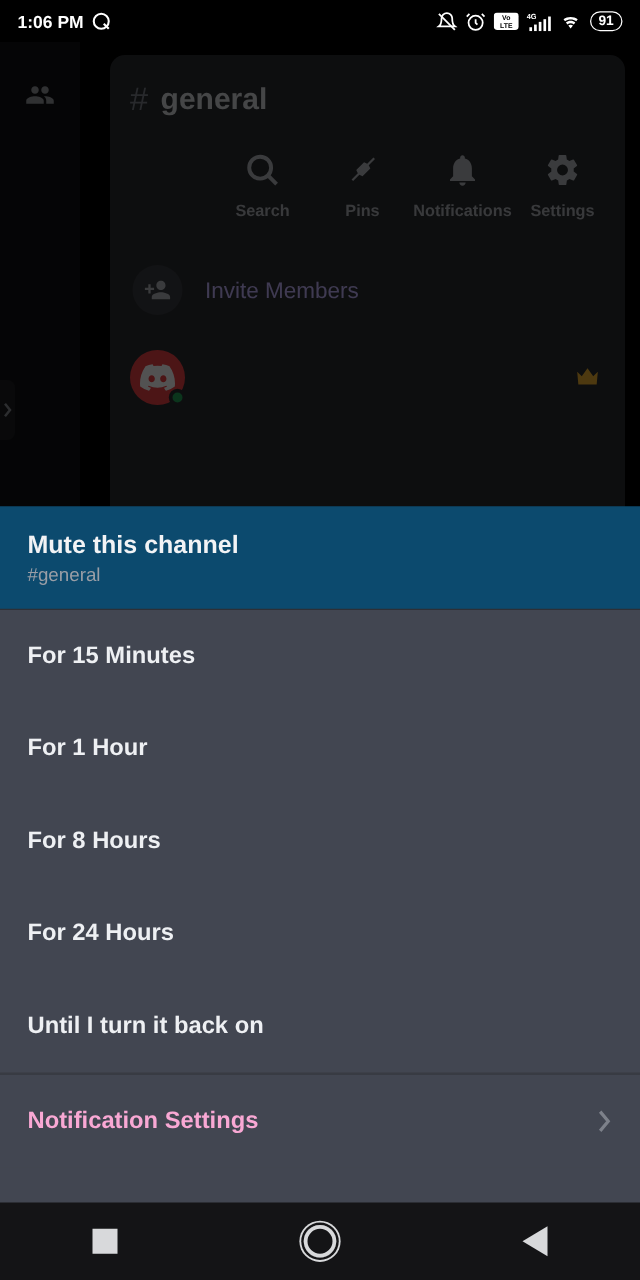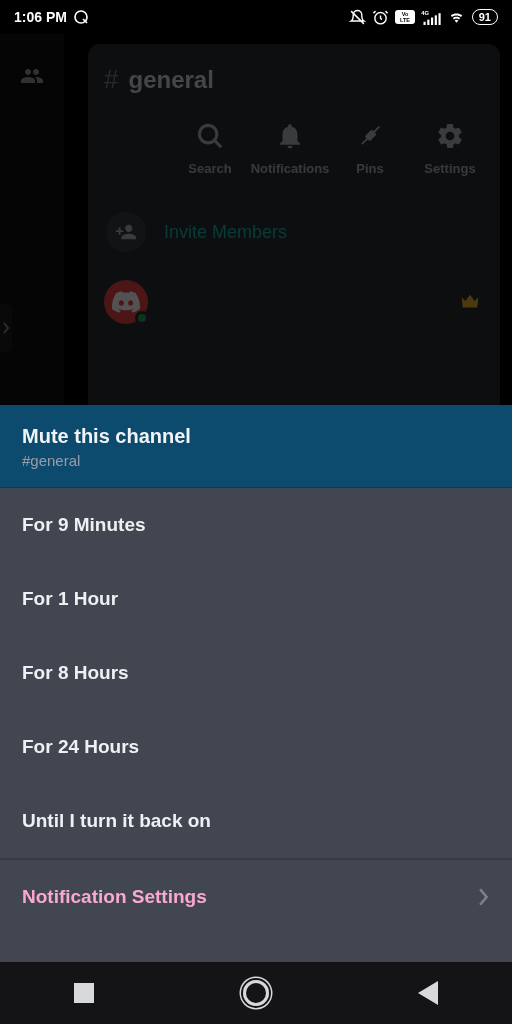--- a/index.html
+++ b/index.html
@@ -21,21 +21,21 @@
   .channel-header { display: flex; align-items: center; gap: 10px; padding: 4px 6px 20px 6px; }
   .hash { font-size: 26px; color: #7c818a; font-weight: 400; }
   .channel-name { font-size: 24px; color: #d7d9dc; font-weight: 600; }
 
   .action-row { display: flex; justify-content: flex-end; padding: 6px 0 14px 0; }
   .action-item { display: flex; flex-direction: column; align-items: center; gap: 10px; width: 80px; }
   .action-label { font-size: 13px; color: #adb0b6; font-weight: 600; }
 
   .invite-row { display: flex; align-items: center; gap: 18px; padding: 22px 8px 18px 8px; }
   .invite-avatar { width: 40px; height: 40px; border-radius: 50%; background: #3a3c41; display: flex; align-items: center; justify-content: center; }
-  .invite-text { font-size: 18px; color: #14b8a6; }
+  .invite-text { font-size: 18px; color: #c4b5fd; }
 
   .online-label { font-size: 13px; color: #8b8f96; font-weight: 700; letter-spacing: 0.5px; padding: 18px 6px 6px 6px; }
 
   .member-row { display: flex; align-items: center; justify-content: space-between; padding: 10px 6px; }
   .avatar-wrap { position: relative; width: 44px; height: 44px; }
   .avatar-circle { width: 44px; height: 44px; border-radius: 50%; background: #ed4245; display: flex; align-items: center; justify-content: center; }
   .presence-dot { position: absolute; right: -1px; bottom: -1px; width: 14px; height: 14px; border-radius: 50%; background: #23a559; border: 3px solid #2b2d31; }
 
   .drawer-peek { position: absolute; left: 0; top: 270px; width: 12px; height: 48px; background: #1c1d1f; border-radius: 0 6px 6px 0; display: flex; align-items: center; justify-content: center; z-index: 3; }
 
@@ -120,29 +120,29 @@
     <div class="action-row">
       <div class="action-item">
         <svg width="30" height="30" viewBox="0 0 24 24" fill="none" stroke="#b4b7bd" stroke-width="2.5">
             <circle cx="10.5" cy="10.5" r="7"></circle>
             <line x1="21" y1="21" x2="15.8" y2="15.8"></line>
           </svg>
         <span class="action-label">Search</span>
       </div>
       <div class="action-item">
         <svg width="30" height="30" viewBox="0 0 24 24" fill="#b4b7bd">
+            <path d="M19 4l-4 4-2-1-5 5 1 2-4 4 1 1 4-4 2 1 5-5-1-2 4-4-1-1z"></path>
+          </svg>
+        <span class="action-label">Pins</span>
+      </div>
+      <div class="action-item">
+        <svg width="30" height="30" viewBox="0 0 24 24" fill="#b4b7bd">
             <path d="M12 22c1.1 0 2-.9 2-2h-4c0 1.1.9 2 2 2zm6-6V11c0-3.07-1.63-5.64-4.5-6.32V4c0-.83-.67-1.5-1.5-1.5S10.5 3.17 10.5 4v.68C7.64 5.36 6 7.92 6 11v5l-2 2v1h16v-1l-2-2z"></path>
           </svg>
         <span class="action-label">Notifications</span>
-      </div>
-      <div class="action-item">
-        <svg width="30" height="30" viewBox="0 0 24 24" fill="#b4b7bd">
-            <path d="M19 4l-4 4-2-1-5 5 1 2-4 4 1 1 4-4 2 1 5-5-1-2 4-4-1-1z"></path>
-          </svg>
-        <span class="action-label">Pins</span>
       </div>
       <div class="action-item">
         <svg width="30" height="30" viewBox="0 0 24 24" fill="#b4b7bd">
             <path d="M19.14 12.94a7 7 0 000-1.88l2.03-1.58a.5.5 0 00.12-.64l-1.92-3.32a.5.5 0 00-.6-.22l-2.39.96a7.03 7.03 0 00-1.62-.94l-.36-2.54a.5.5 0 00-.5-.42h-3.84a.5.5 0 00-.5.42l-.36 2.54c-.58.24-1.12.56-1.62.94l-2.39-.96a.5.5 0 00-.6.22L2.71 8.84a.5.5 0 00.12.64l2.03 1.58a7 7 0 000 1.88L2.83 14.52a.5.5 0 00-.12.64l1.92 3.32c.13.22.39.31.6.22l2.39-.96c.5.38 1.04.7 1.62.94l.36 2.54c.4.24.25.42.5.42h3.84c.25 0 .46-.18.5-.42l.36-2.54c.58-.24 1.12-.56 1.62-.94l2.39.96c.21.09.47 0 .6-.22l1.92-3.32a.5.5 0 00-.12-.64l-2.03-1.58zM12 15.5A3.5 3.5 0 1112 8.5a3.5 3.5 0 010 7z"></path>
           </svg>
         <span class="action-label">Settings</span>
       </div>
     </div>
 
     <div class="invite-row">
@@ -172,21 +172,21 @@
 
   <div class="bg-dimmer"></div>
 </div>
 
 <div class="mute-sheet">
   <div class="mute-header">
     <div class="mute-title">Mute this channel</div>
     <div class="mute-sub">#general</div>
   </div>
   <div class="mute-options">
-    <div class="mute-option">For 9 Minutes</div>
+    <div class="mute-option">For 15 Minutes</div>
     <div class="mute-option">For 1 Hour</div>
     <div class="mute-option">For 8 Hours</div>
     <div class="mute-option">For 24 Hours</div>
     <div class="mute-option">Until I turn it back on</div>
     <div class="mute-divider"></div>
     <div class="mute-settings">
       <span>Notification Settings</span>
       <svg width="12" height="18" viewBox="0 0 8 14" fill="none" stroke="#7d818a" stroke-width="2">
           <path d="M1 1l5 6-5 6"></path>
         </svg>

